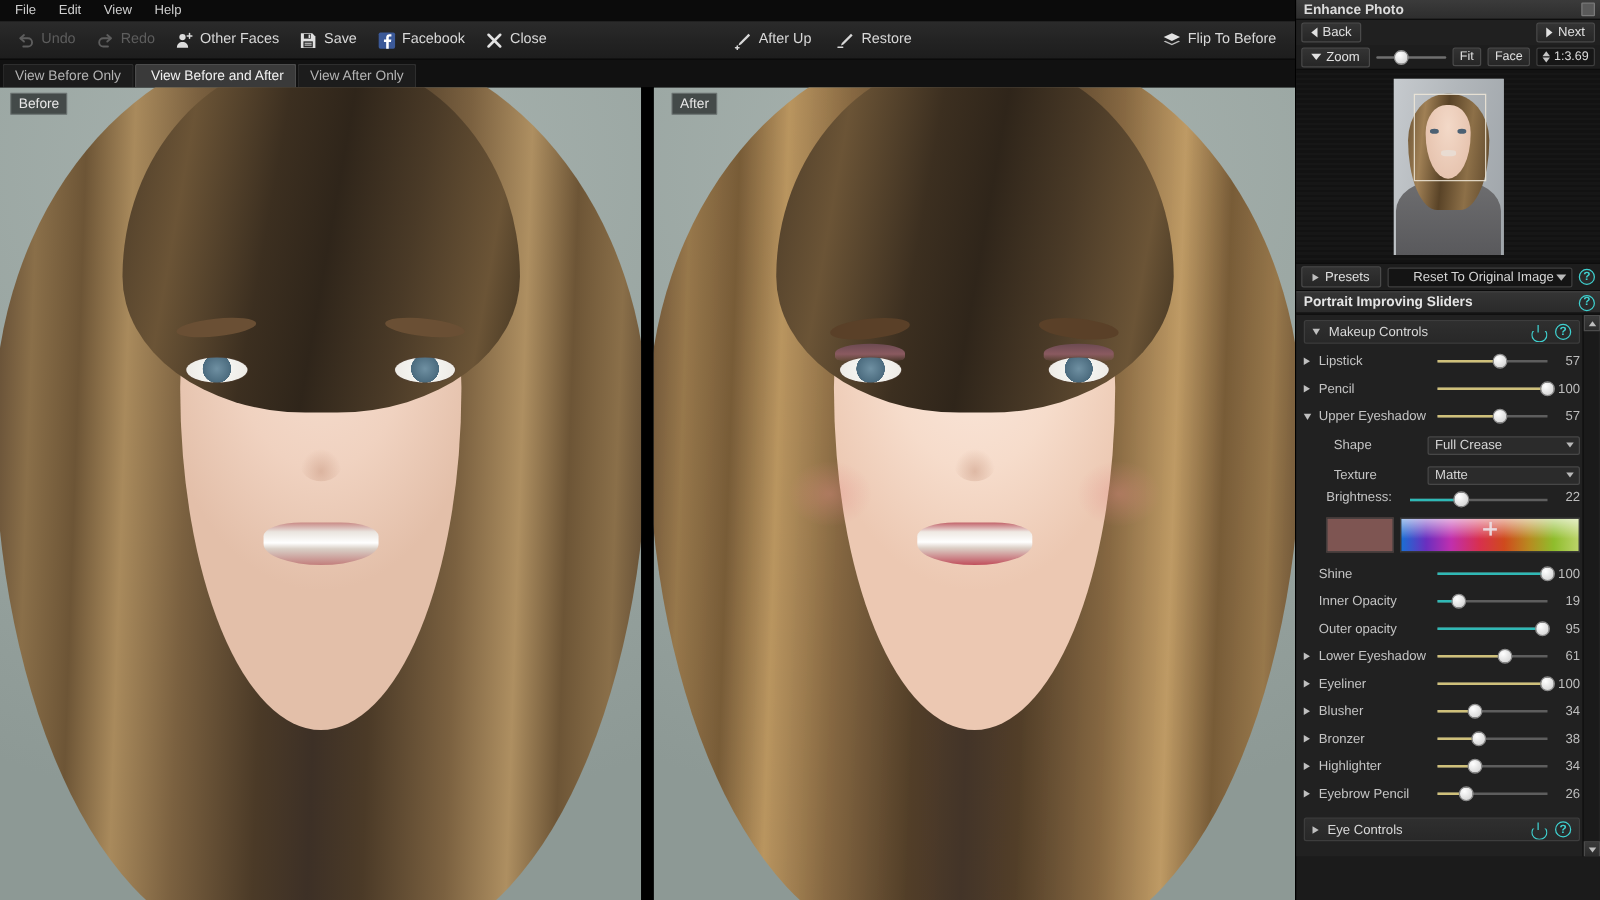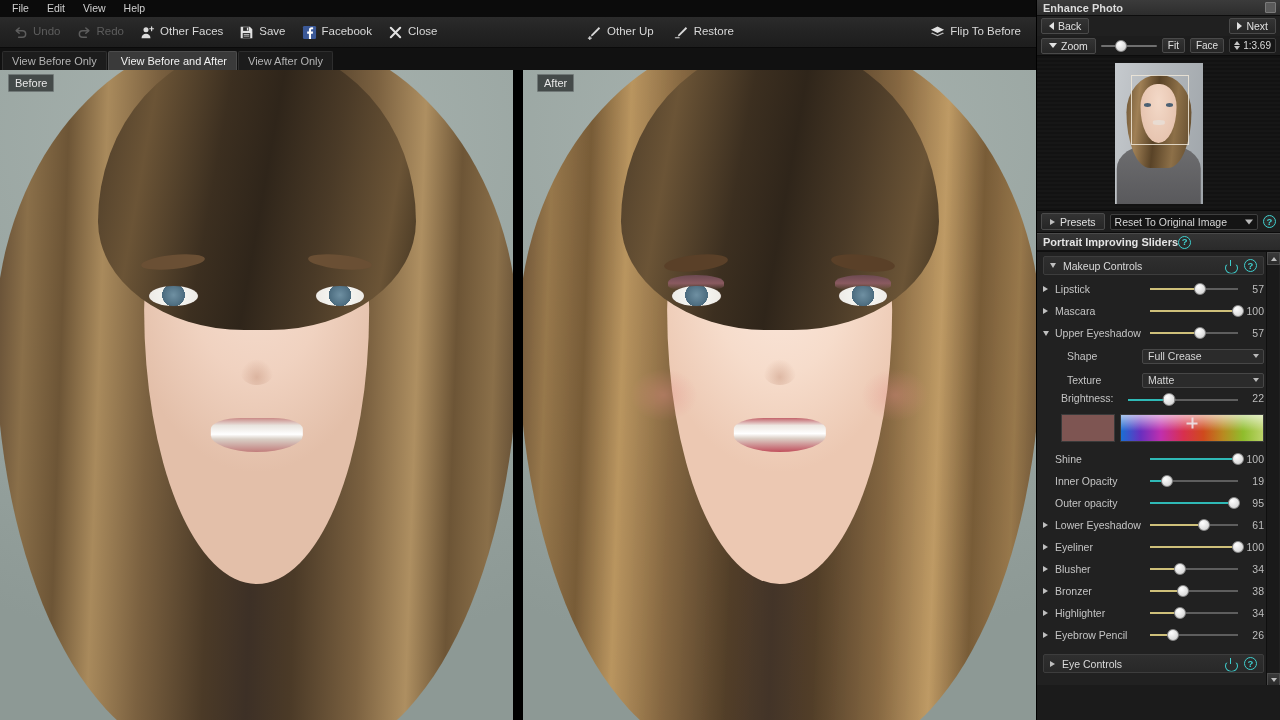--- a/index.html
+++ b/index.html
@@ -286,41 +286,41 @@
   }
   .presets-btn {
     display: flex; align-items: center; gap: 5px;
     height: 17px; padding: 0 8px;
     background: linear-gradient(#333, #262626); border: 1px solid #4a4a4a;
     border-radius: 2px; font-size: 10.5px; color: #e0e0e0; cursor: default;
   }
   .combo {
     position: relative; flex: 1; height: 16px;
     background: #141414; border: 1px solid #3f3f3f; border-radius: 2px;
-    display: flex; align-items: center; padding: 0 14px 0 4px;
+    display: flex; align-items: center; padding: 0 14px 0 20px;
     font-size: 10.5px; color: #d6d6d6; cursor: default;
   }
   .combo .cv { overflow: hidden; white-space: nowrap; }
   .combo .ca {
     position: absolute; right: 4px; top: 50%; transform: translateY(-50%);
     width: 0; height: 0; border-left: 4px solid transparent;
     border-right: 4px solid transparent; border-top: 5px solid #b9b9b9;
   }
   .help {
     width: 13px; height: 13px; border-radius: 50%;
     background: #2a2a2a; border: 1.4px solid #3fd0cf; color: #3fd0cf;
     font-size: 9.5px; font-weight: bold; line-height: 10px;
     display: flex; align-items: center; justify-content: center;
     flex: 0 0 13px; cursor: default;
   }
 
   .sect-head {
     height: 18px; background: linear-gradient(#343434, #2a2a2a);
     border-top: 1px solid #4a4a4a; border-bottom: 1px solid #111;
-    display: flex; align-items: center; 
+    display: flex; align-items: center; justify-content: space-between;
     padding: 0 4px 0 6px;
   }
   .sect-head span.t { font-size: 11px; font-weight: bold; color: #e4e4e4; }
 
   
   .slist {
     position: relative; height: 434px; overflow: hidden;
     background: #212121; border-top: 1px solid #101010;
   }
   .slist-inner { padding: 4px 16px 4px 6px; }
@@ -485,21 +485,21 @@
         <span>Close</span>
       </div>
     </div>
 
     <div class="tb-center">
       <div class="tb-btn">
         <svg class="tb-ico" viewBox="0 0 16 16">
           <path d="M12.6 2.2 L14 3.6 L6.2 11.4 L4 12.2 L4.8 10 Z" fill="#d8d8d8"></path>
           <path d="M3 12.5 v3.0 M1.5 14 h3.0" stroke="#d8d8d8" stroke-width="1.3" stroke-linecap="round"></path>
         </svg>
-        <span>Other Up</span>
+        <span>After Up</span>
       </div>
       <div class="tb-btn">
         <svg class="tb-ico" viewBox="0 0 16 16">
           <path d="M12.6 2.2 L14 3.6 L6.2 11.4 L4 12.2 L4.8 10 Z" fill="#d8d8d8"></path>
           <path d="M1.5 13.6 h4.0" stroke="#d8d8d8" stroke-width="1.3" stroke-linecap="round"></path>
         </svg>
         <span>Restore</span>
       </div>
     </div>
 
@@ -653,21 +653,21 @@
               <span class="fl" style="width:57%"></span>
             <span class="kn" style="left:57%"></span>
           </span>
           <span class="val">57</span>
         </div>
 
         <div class="srow">
           <span class="arw">
               <i class="tri rightsm"></i>
             </span>
-          <span class="lbl">Mascara</span>
+          <span class="lbl">Pencil</span>
           <span class="sl">
             <span class="bg"></span>
               <span class="fl" style="width:100%"></span>
             <span class="kn" style="left:100%"></span>
           </span>
           <span class="val">100</span>
         </div>
 
         <div class="srow">
           <span class="arw">

